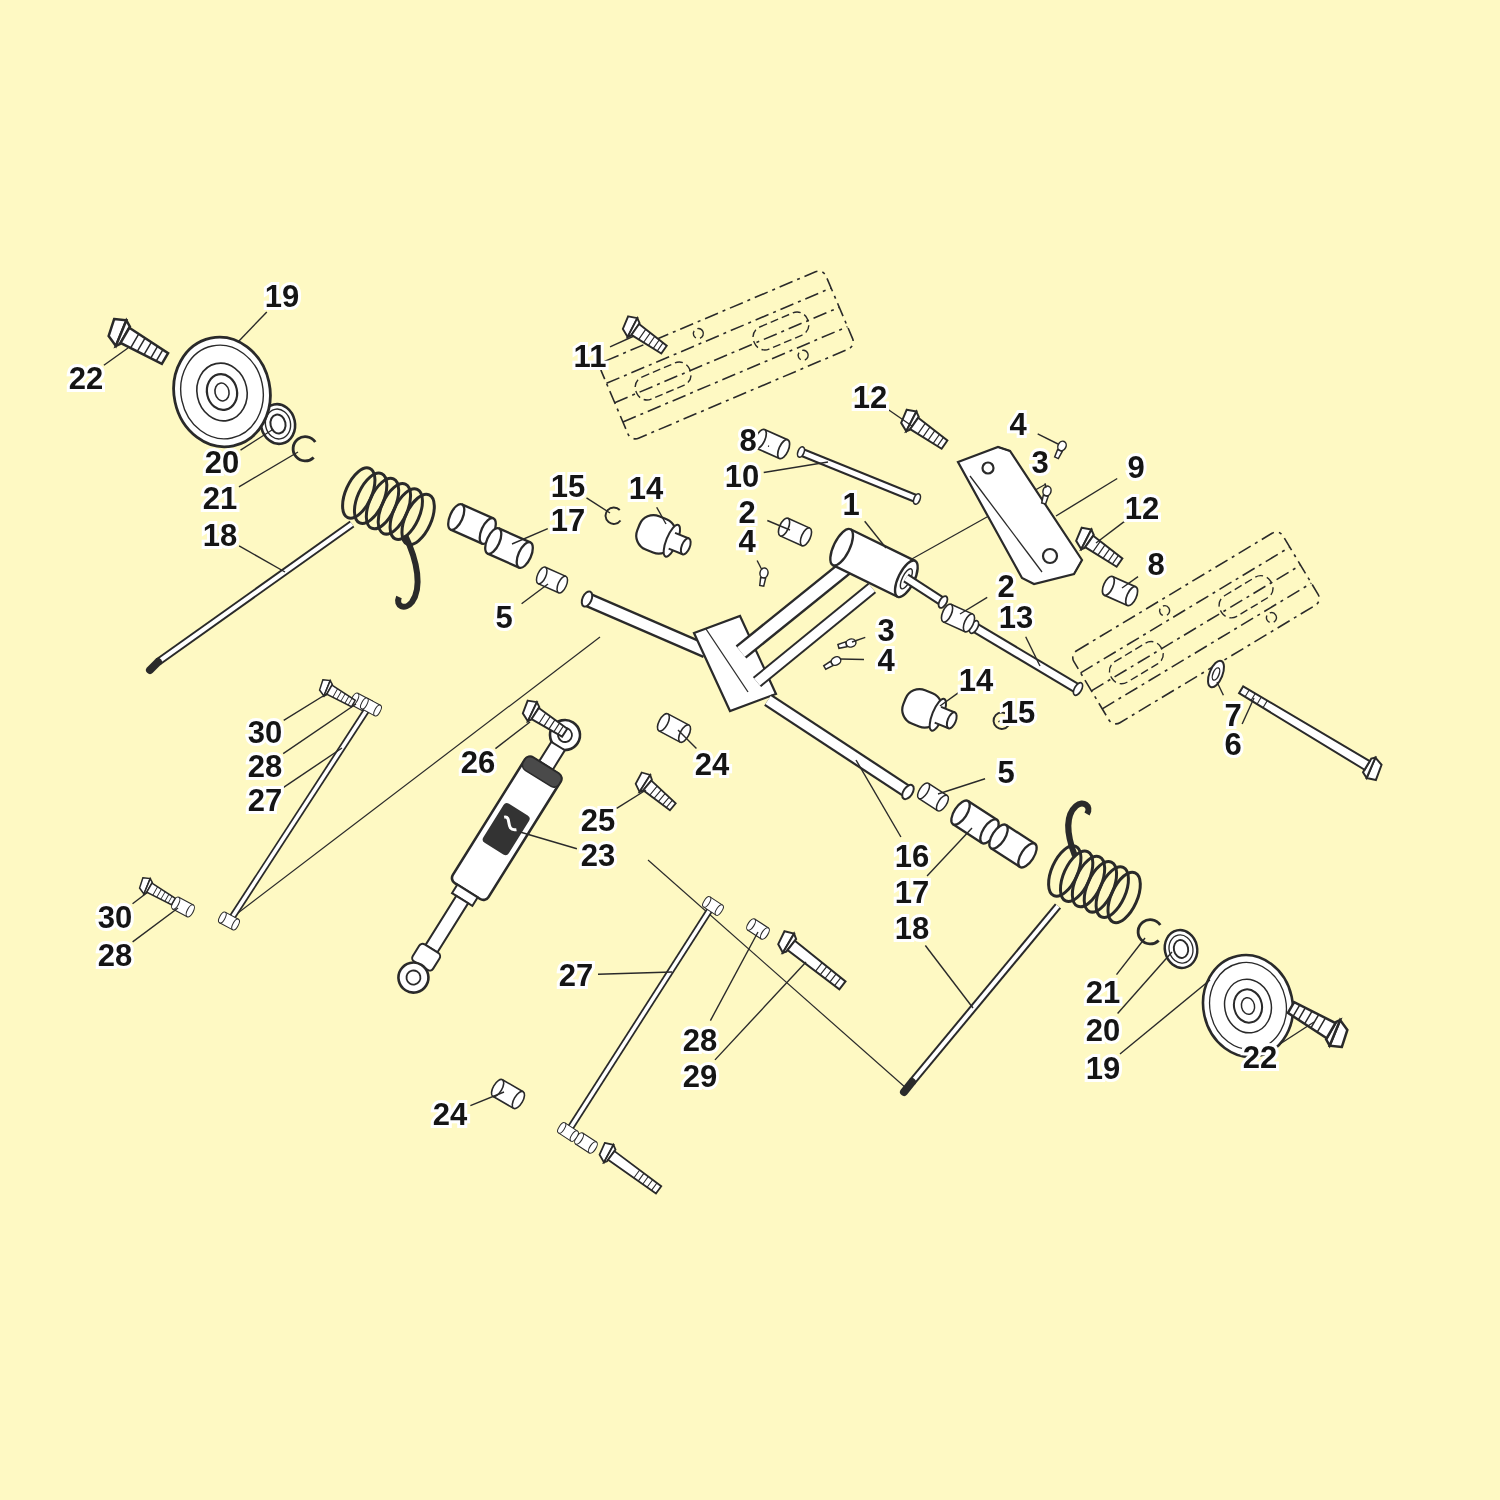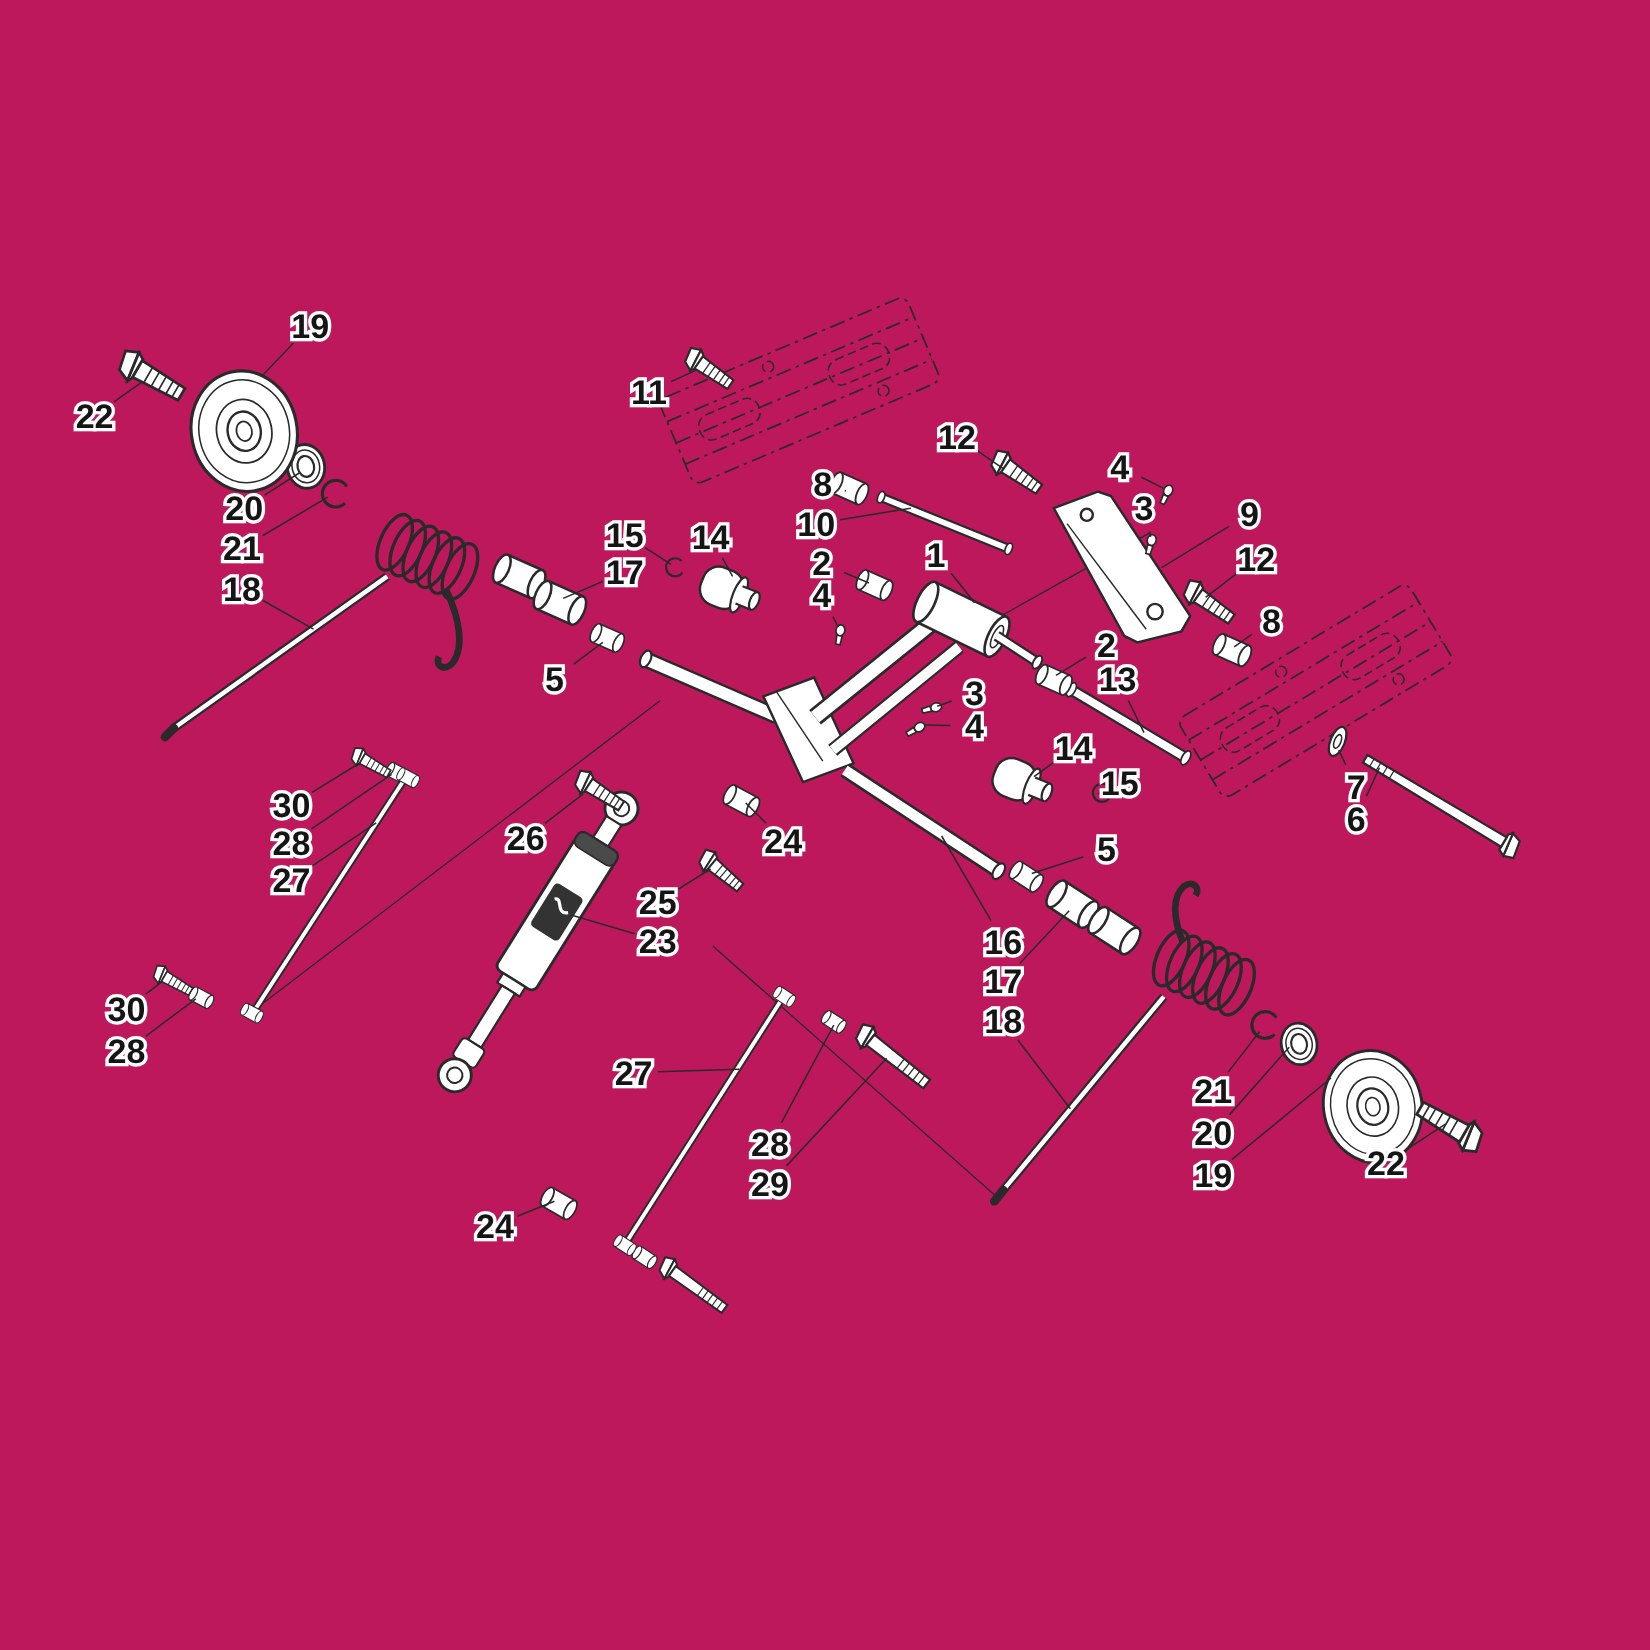--- a/index.html
+++ b/index.html
@@ -1,16 +1,16 @@
 <!DOCTYPE html>
 <html><head>
 <meta charset="utf-8">
 <style>
   html,body{margin:0;padding:0;background:#ffffff;}
-  .stage{position:relative;width:1500px;height:1500px;background:#be185d;overflow:hidden;font-family:"Liberation Sans",sans-serif;}
+  .stage{position:relative;width:1500px;height:1500px;background:#fef9c3;overflow:hidden;font-family:"Liberation Sans",sans-serif;}
   svg{display:block;}
   .callout-text{
     font-family:"Liberation Sans",sans-serif;
     font-weight:700;
     font-size:31px;
     fill:#151515;
     paint-order:stroke;
     stroke:#ffffff;
     stroke-width:6px;
   }

